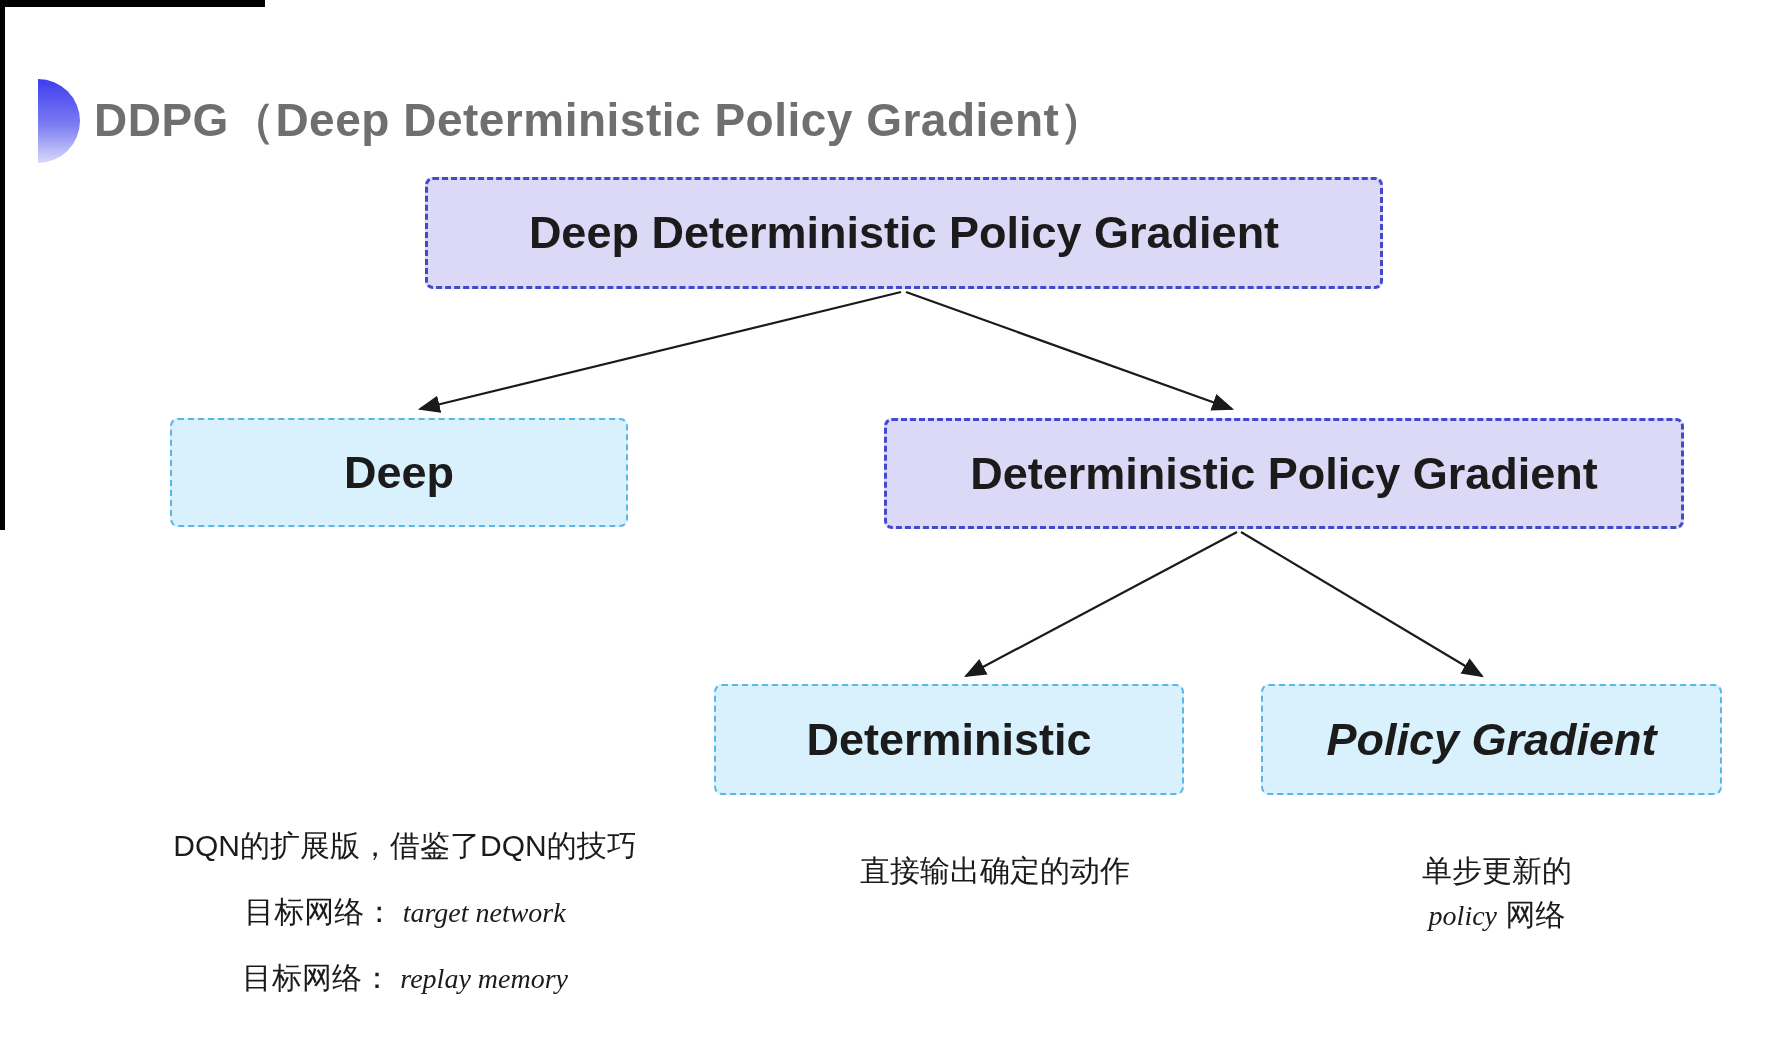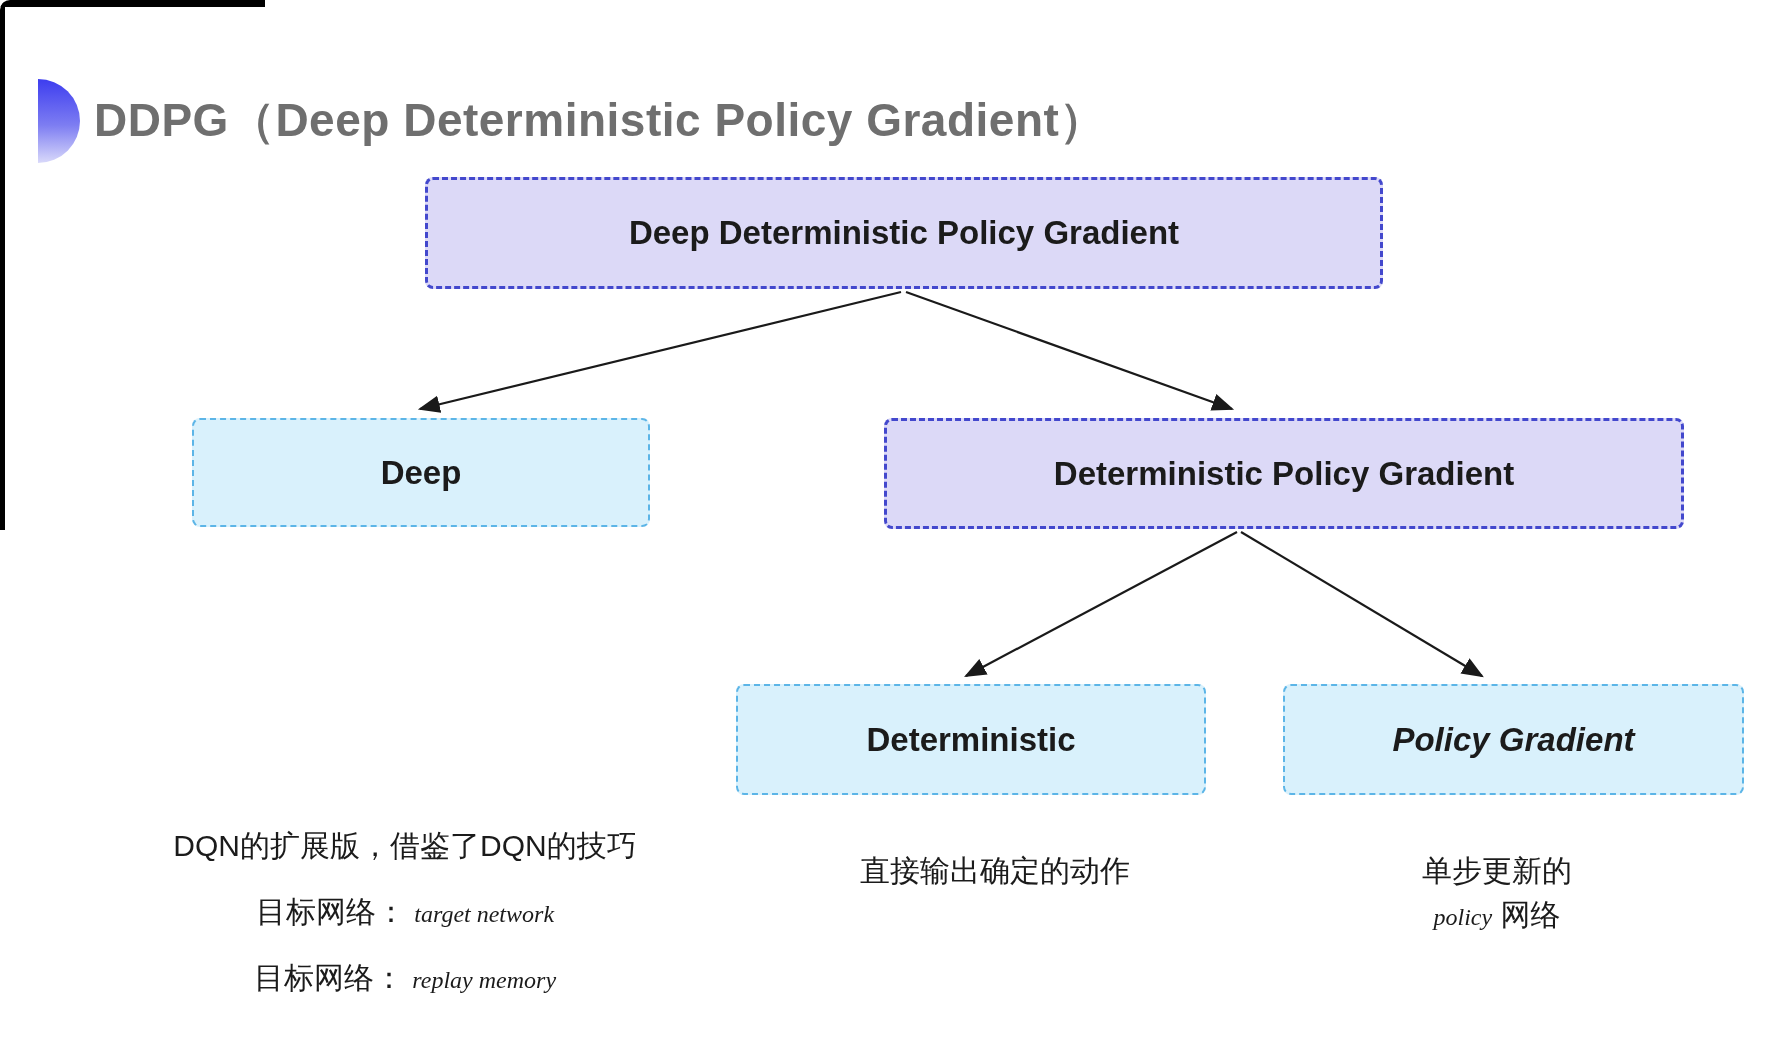--- a/index.html
+++ b/index.html
@@ -3,21 +3,20 @@
 <meta charset="utf-8">
 <style>
   html,body{margin:0;padding:0;background:#ffffff;}
   .stage{
     position:relative;
     width:1778px;height:1056px;
     background:#ffffff;
     overflow:hidden;
     font-family:"Liberation Sans","DejaVu Sans",sans-serif;
     color:var(--text-black);
-    border-radius:10px;
   }
   
   .frame-top{position:absolute;left:0;top:0;width:265px;height:7px;background:#000;}
   .frame-left{position:absolute;left:0;top:0;width:5px;height:530px;background:#000;}
 
   
   .title-row{position:absolute;left:38px;top:78px;height:86px;display:flex;align-items:center;}
   .bullet{
     width:42px;height:84px;
     border-radius:0 84px 84px 0;
@@ -30,40 +29,40 @@
     color:var(--title-gray);
     letter-spacing:0.5px;
     white-space:nowrap;
   }
 
   
   .box{
     position:absolute;
     display:flex;align-items:center;justify-content:center;
     border-radius:8px;
-    font-size:33px;font-weight:600;
+    font-size:45px;font-weight:600;
     color:var(--text-black);
     white-space:nowrap;
   }
   .box.purple{background:var(--lavender-fill);border:3px dashed var(--violet-border);}
-  .box.cyan{background:var(--sky-fill);border:2.5px dashed var(--sky-border);margin-left:22px;}
+  .box.cyan{background:var(--sky-fill);border:2.5px dashed var(--sky-border);}
 
   .node-root{left:425px;top:177px;width:952px;height:106px;}
   .node-deep{left:170px;top:418px;width:454px;height:105px;}
   .node-dpg{left:884px;top:418px;width:794px;height:105px;}
   .node-det{left:714px;top:684px;width:466px;height:107px;}
   .node-pg{left:1261px;top:684px;width:457px;height:107px;font-style:italic;}
 
   .edges{position:absolute;left:0;top:0;width:1778px;height:1056px;pointer-events:none;}
 
   
   .note{position:absolute;text-align:center;font-size:30px;color:var(--text-black);line-height:1.0;}
   .note .row{margin-top:36px;white-space:nowrap;}
   .note .row:first-child{margin-top:0;}
-  .it{font-family:"Liberation Serif","DejaVu Serif",serif;font-style:italic;font-size:24px;text-align:center;}
+  .it{font-family:"Liberation Serif","DejaVu Serif",serif;font-style:italic;font-size:28px;text-align:center;}
   .note-deep{left:105px;top:831px;width:600px;}
   .note-det{left:795px;top:856px;width:400px;}
   .note-det .row{margin-top:14px;font-family:Liberation Serif, serif;}
   .note-pg{left:1297px;top:856px;width:400px;}
   .note-pg .row{margin-top:14px;}
 </style>
 </head>
 <body>
 
 <div class="stage">

